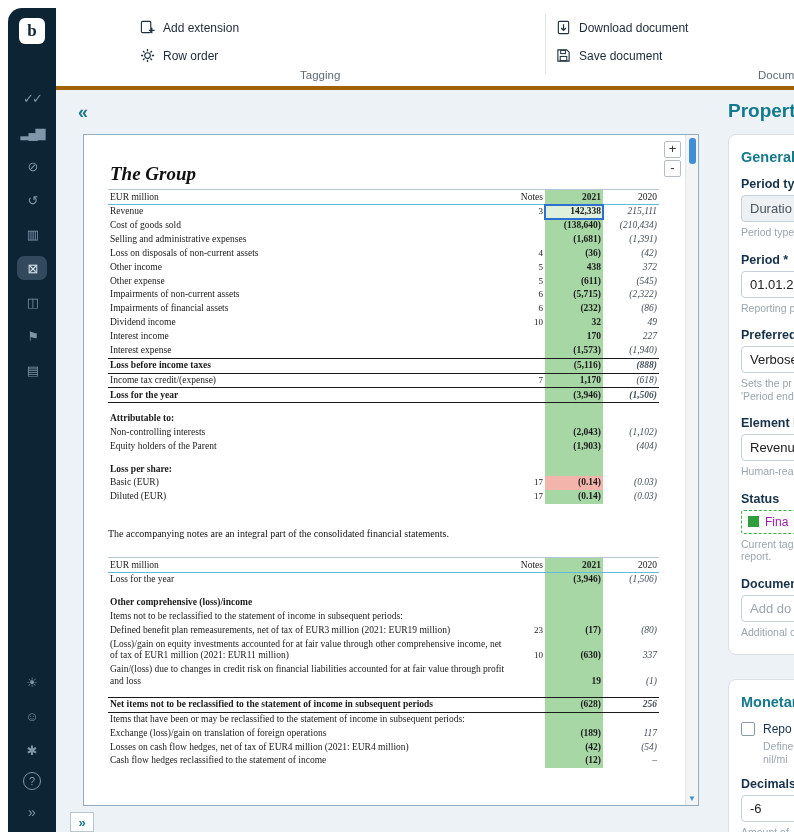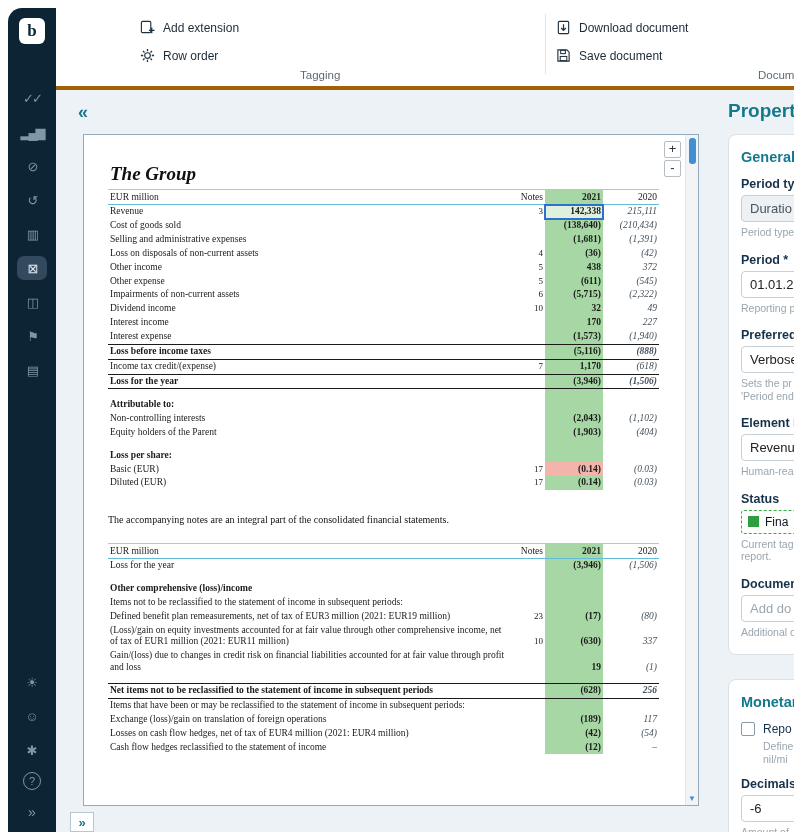--- a/index.html
+++ b/index.html
@@ -104,21 +104,21 @@
   .f-input { width:calc(100% - 0px); border:1px solid #c6d0d8; border-radius:4px;
     padding:5px 8px; font-size:13px; color:#222; background:#fff;
     font-family:"Liberation Sans", sans-serif; }
   .f-input.disabled { background:#eef1f3; color:#4a555e; }
   .f-input::placeholder { color:#9aa6af; }
   .f-helper { font-size:10.5px; color:#9aa6af; margin-top:4px; line-height:12.5px; }
   .status-badge { display:inline-flex; align-items:center; gap:6px;
     border:1.5px dashed #3fae49; border-radius:3px; padding:4px 10px 4px 6px;
     background:#fbfefb; cursor:pointer; }
   .status-square { width:11px; height:11px; background:#2e9e3e; display:inline-block; }
-  .status-text { font-size:12px; color:#0f172a; }
+  .status-text { font-size:12px; color:#a21caf; }
   .chk-row { display:flex; align-items:center; gap:8px; margin-bottom:4px; cursor:pointer; }
   .checkbox { width:14px; height:14px; border:1.5px solid #8a9ba8; border-radius:2px;
     background:#fff; flex:0 0 auto; }
   .chk-label { font-size:12px; color:#16324a; }
   .chk-helpers { margin-left:22px; margin-bottom:12px; }
 </style>
 </head>
 <body>
 
 <nav class="sidebar">
@@ -235,20 +235,26 @@
             <td class="c2 green">(611)</td>
             <td class="c3">(545)</td>
           </tr>
           <tr>
             <td class="c0">Impairments of non-current assets</td>
             <td class="c1">6</td>
             <td class="c2 green">(5,715)</td>
             <td class="c3">(2,322)</td>
           </tr>
           <tr>
+            <td class="c0">Impairments of financial assets</td>
+            <td class="c1">6</td>
+            <td class="c2 green">(232)</td>
+            <td class="c3">(86)</td>
+          </tr>
+          <tr>
             <td class="c0">Dividend income</td>
             <td class="c1">10</td>
             <td class="c2 green">32</td>
             <td class="c3">49</td>
           </tr>
           <tr>
             <td class="c0">Interest income</td>
             <td class="c1"></td>
             <td class="c2 green">170</td>
             <td class="c3">227</td>

